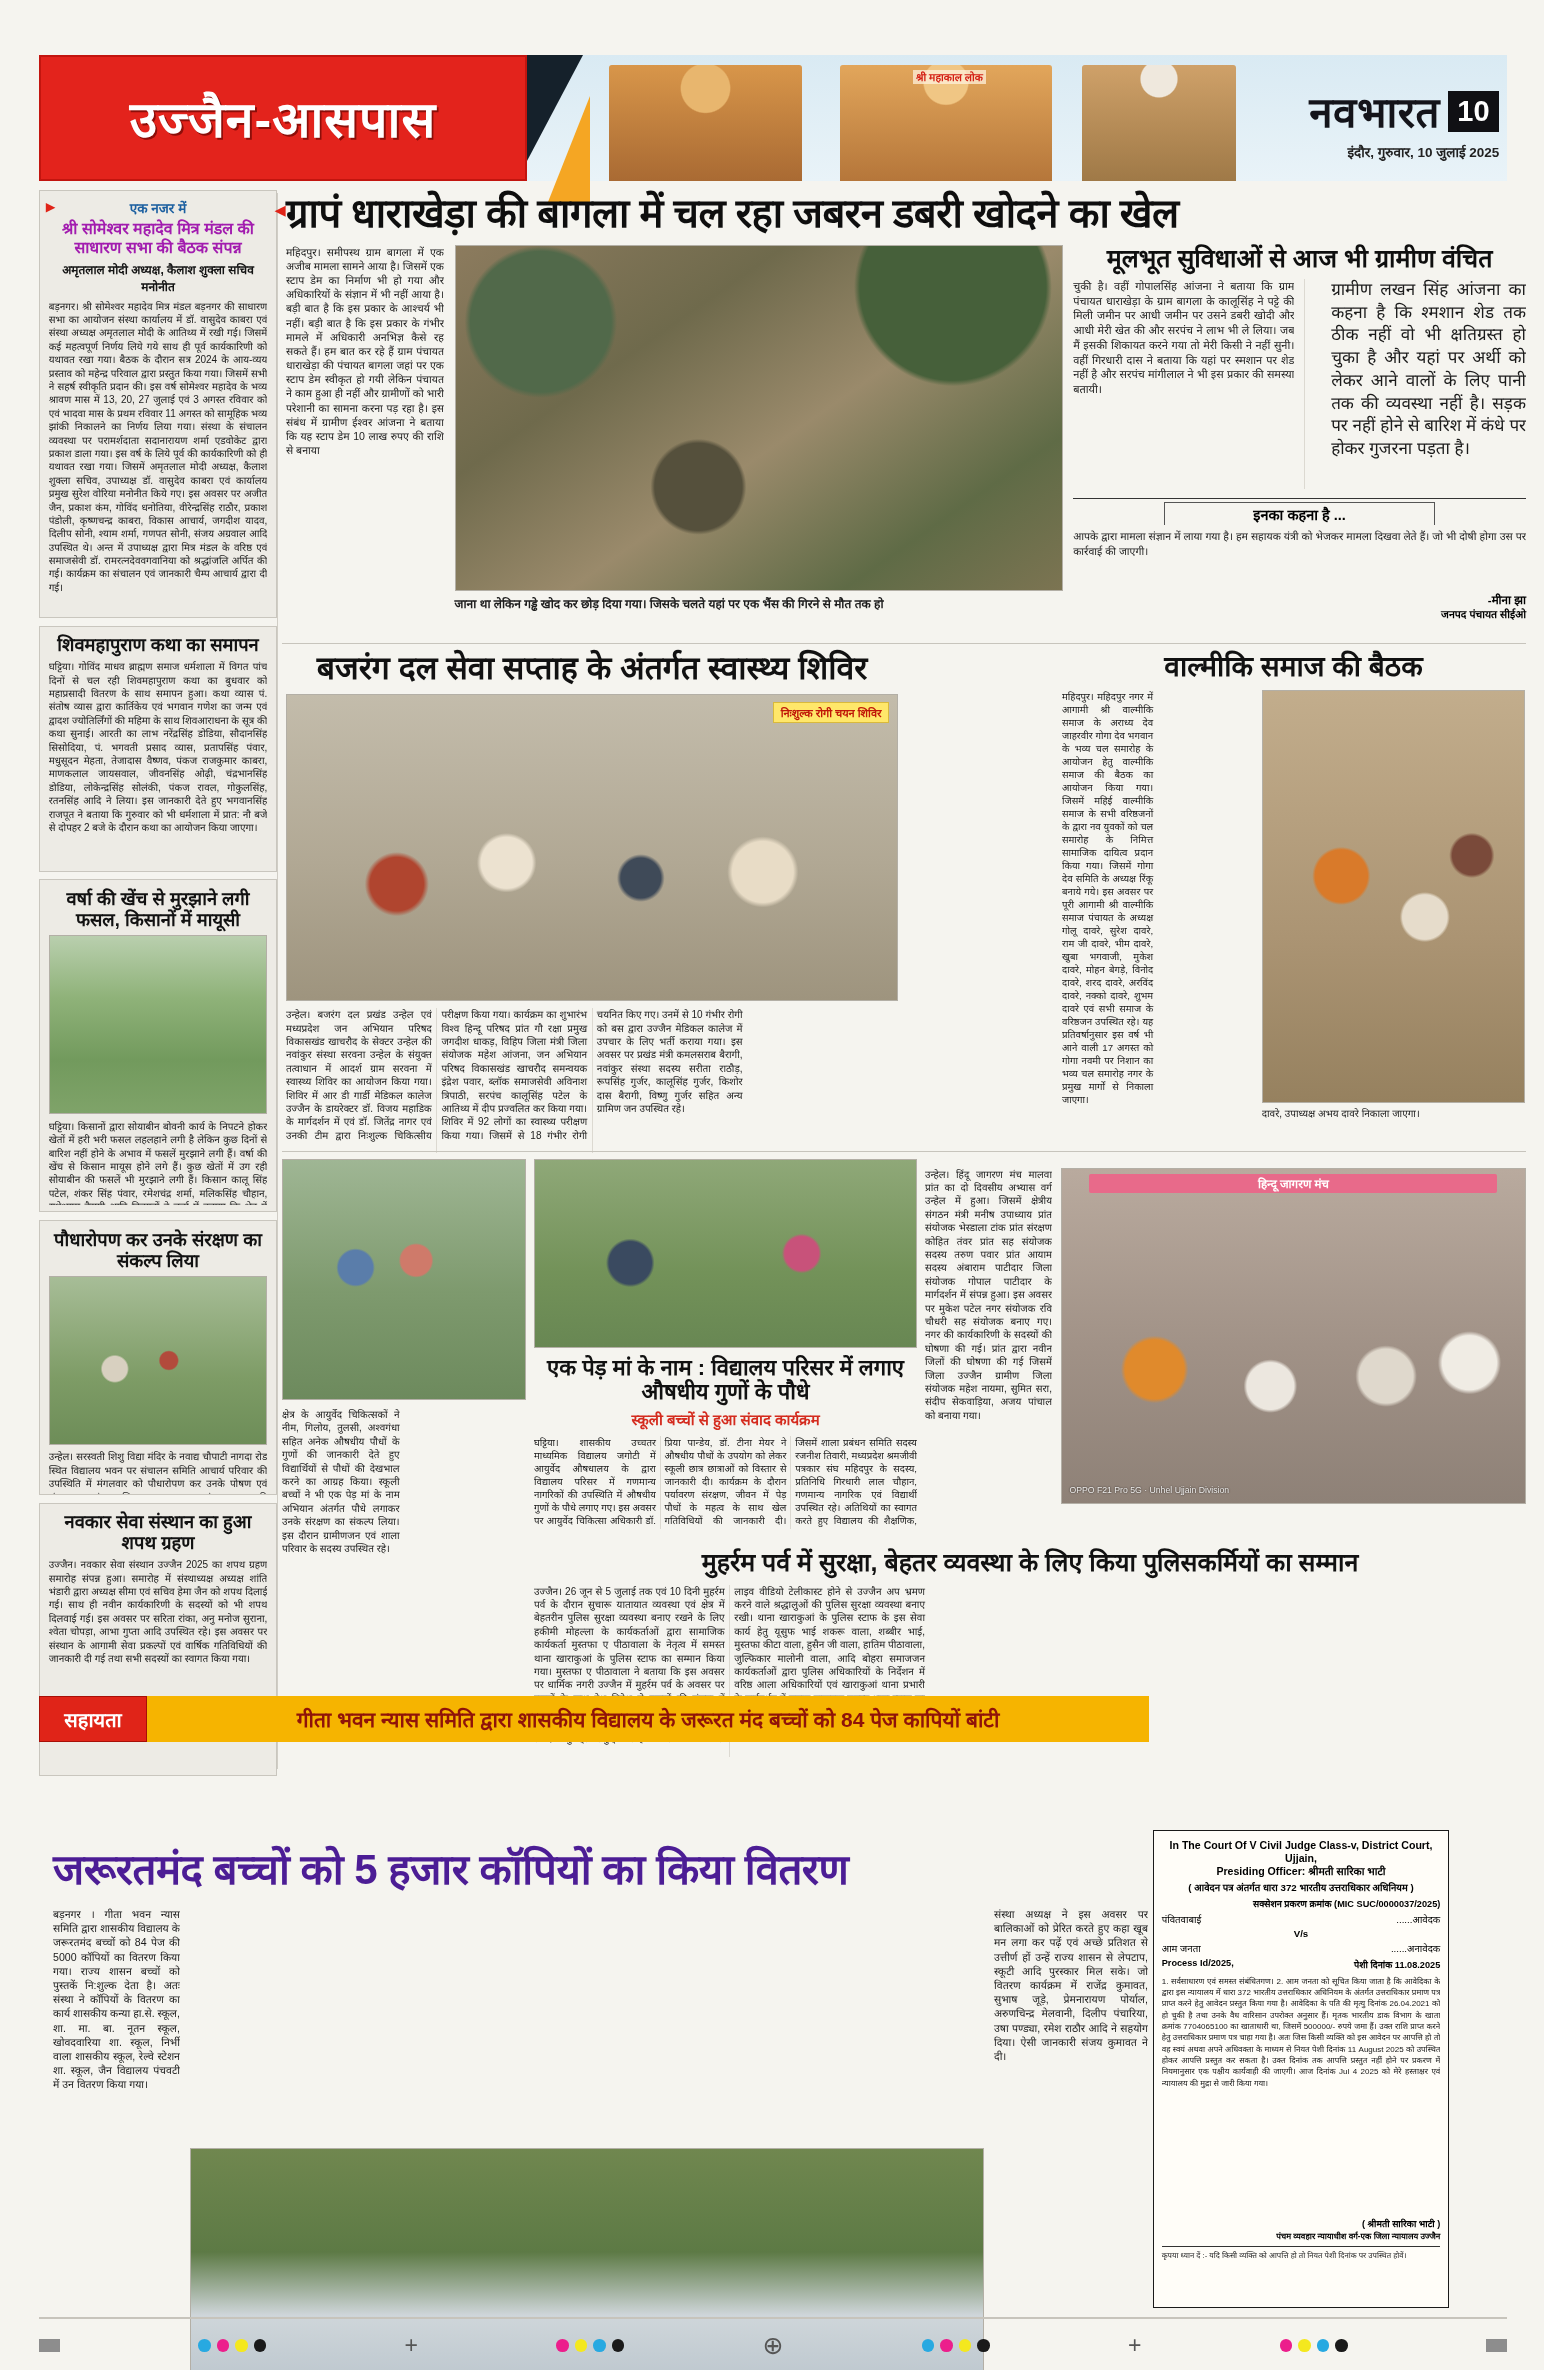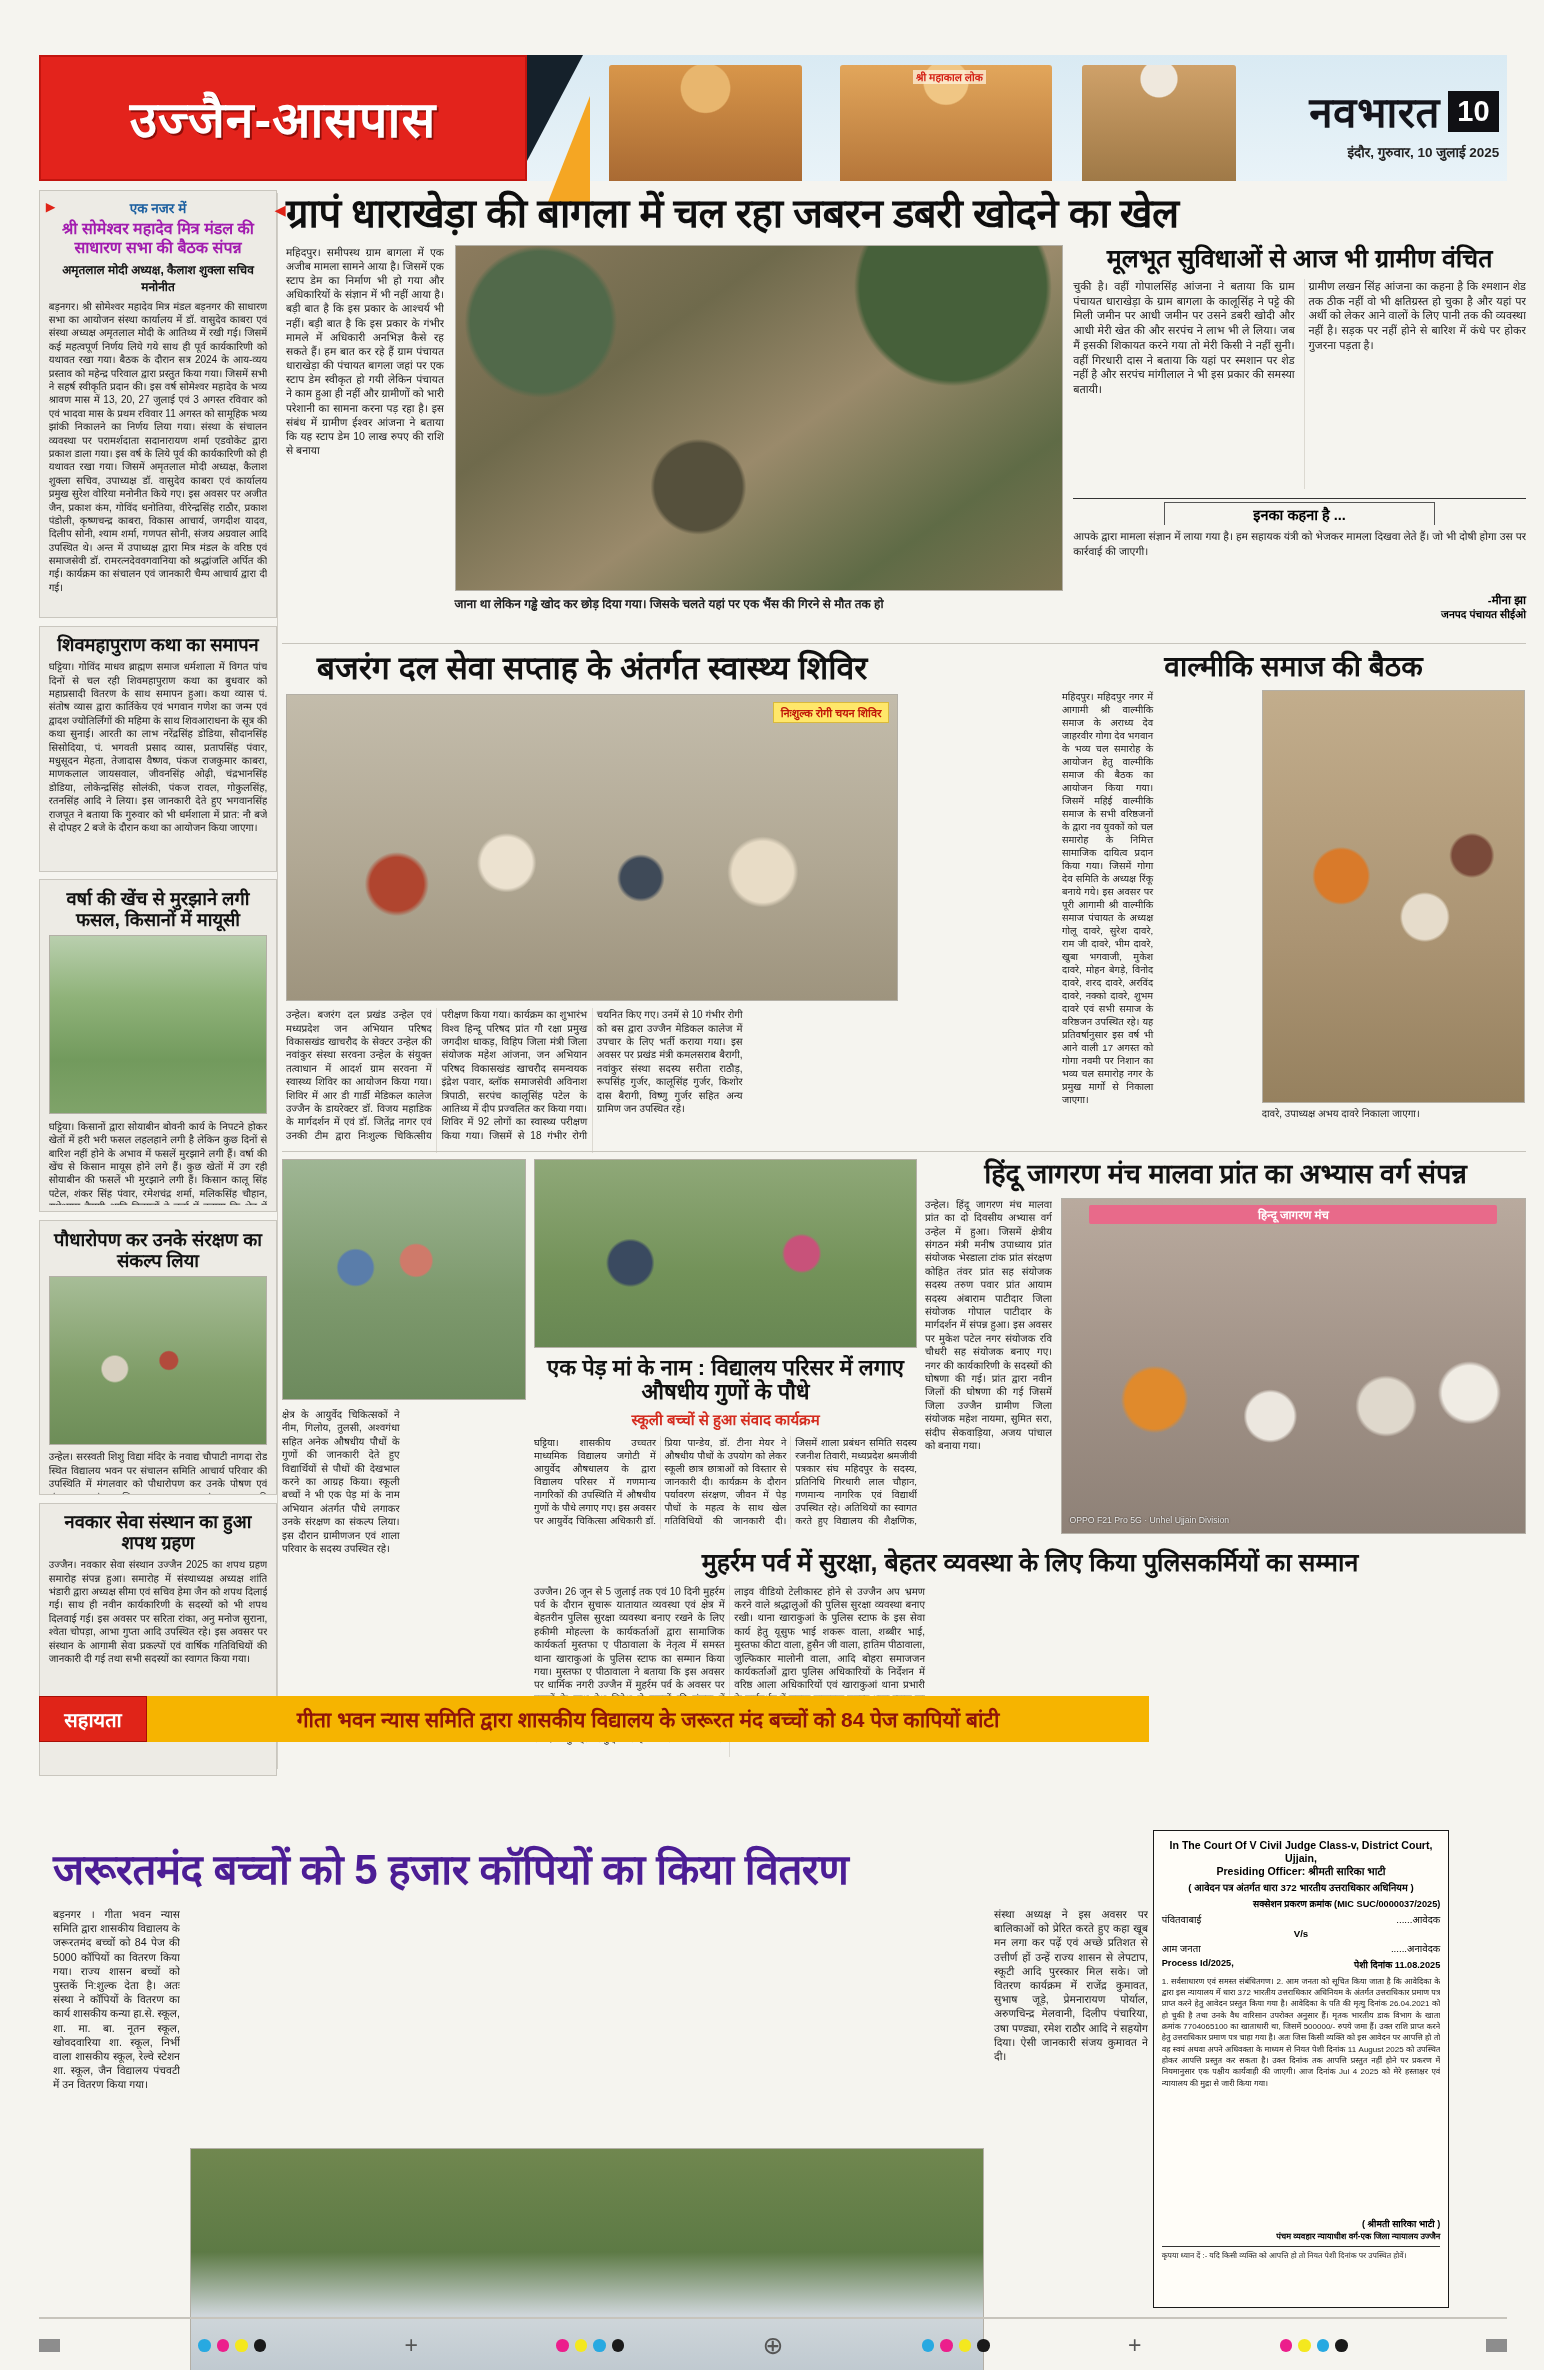--- a/index.html
+++ b/index.html
@@ -135,21 +135,21 @@
     <div style="display:flex;gap:10.6px;margin-top:10.6px">
       <div class="body-txt" style="width:158px;flex:none;height:386px;font-size:10.6px">महिदपुर। समीपस्थ ग्राम बागला में एक अजीब मामला सामने आया है। जिसमें एक स्टाप डेम का निर्माण भी हो गया और अधिकारियों के संज्ञान में भी नहीं आया है। बड़ी बात है कि इस प्रकार के आश्चर्य भी नहीं। बड़ी बात है कि इस प्रकार के गंभीर मामले में अधिकारी अनभिज्ञ कैसे रह सकते हैं। हम बात कर रहे हैं ग्राम पंचायत धाराखेड़ा की पंचायत बागला जहां पर एक स्टाप डेम स्वीकृत हो गयी लेकिन पंचायत ने काम हुआ ही नहीं और ग्रामीणों को भारी परेशानी का सामना करना पड़ रहा है। इस संबंध में ग्रामीण ईश्वर आंजना ने बताया कि यह स्टाप डेम 10 लाख रुपए की राशि से बनाया</div>
       <div style="width:608px;flex:none">
         <div class="photo" style="height:346px;background:radial-gradient(circle at 82% 12%,#46603a 0 16%,rgba(70,96,58,0) 17%),radial-gradient(circle at 14% 22%,#51694a 0 12%,rgba(81,105,74,0) 13%),radial-gradient(circle at 40% 70%,#55503c 0 10%,rgba(85,80,60,0) 11%),linear-gradient(145deg,#8c7b5e 0%,#6f6a4c 30%,#9a8a6b 55%,#5f6b46 80%,#7c7452 100%)"></div>
         <div class="caption">जाना था लेकिन गड्ढे खोद कर छोड़  दिया गया। जिसके चलते यहां पर  एक भैंस की गिरने से मौत तक हो</div>
       </div>
       <div style="flex:1">
         <div class="sub-h">मूलभूत सुविधाओं से आज भी ग्रामीण वंचित</div>
         <div style="display:flex;gap:9.7px">
           <div class="body-txt" style="width:50%;height:210px;font-size:11px">चुकी है। वहीं गोपालसिंह आंजना ने बताया कि ग्राम पंचायत धाराखेड़ा के ग्राम बागला के कालूसिंह ने पट्टे की मिली जमीन पर आधी जमीन पर उसने डबरी खोदी और आधी मेरी खेत की और सरपंच ने लाभ भी ले लिया। जब मैं इसकी शिकायत करने गया तो मेरी किसी ने नहीं सुनी। वहीं गिरधारी दास ने बताया कि यहां पर स्मशान पर शेड नहीं है और सरपंच मांगीलाल ने भी इस प्रकार की समस्या बतायी।</div>
-          <div class="body-txt" style="width:50%;height:210px;font-size:11px;border-left:1px solid #dcd9d1;padding-left:3px">ग्रामीण लखन सिंह आंजना का कहना है कि श्मशान शेड तक ठीक नहीं वो भी क्षतिग्रस्त हो चुका है और यहां पर अर्थी को लेकर आने वालों के लिए पानी तक की व्यवस्था नहीं है। सड़क पर नहीं होने से बारिश में कंधे पर होकर गुजरना पड़ता है।</div>
+          <div class="body-txt" style="width:50%;height:210px;font-size:17px;border-left:1px solid #dcd9d1;padding-left:26px">ग्रामीण लखन सिंह आंजना का कहना है कि श्मशान शेड तक ठीक नहीं वो भी क्षतिग्रस्त हो चुका है और यहां पर अर्थी को लेकर आने वालों के लिए पानी तक की व्यवस्था नहीं है। सड़क पर नहीं होने से बारिश में कंधे पर होकर गुजरना पड़ता है।</div>
         </div>
         <div class="quote">
           <div class="quote-h">इनका कहना है ...</div>
           <div class="body-txt" style="height:60px;font-size:10.6px">आपके द्वारा मामला संज्ञान में लाया गया है। हम सहायक यंत्री को भेजकर मामला दिखवा लेते हैं। जो भी दोषी होगा उस पर कार्रवाई की जाएगी।</div>
           <div class="sign">-मीना झा</div>
           <div class="role">जनपद पंचायत सीईओ</div>
         </div>
       </div>
     </div>
   </div>
@@ -181,21 +181,20 @@
   <div class="abs body-txt c2" style="left:282px;top:1408px;width:244px;height:361px">क्षेत्र के आयुर्वेद चिकित्सकों ने नीम, गिलोय, तुलसी, अश्वगंधा सहित अनेक औषधीय पौधों के गुणों की जानकारी देते हुए विद्यार्थियों से पौधों की देखभाल करने का आग्रह किया। स्कूली बच्चों ने भी एक पेड़ मां के नाम अभियान अंतर्गत पौधे लगाकर उनके संरक्षण का संकल्प लिया। इस दौरान ग्रामीणजन एवं शाला परिवार के सदस्य उपस्थित रहे।</div>
 
   <div class="abs" style="left:534px;top:1159px;width:383px">
     <div class="photo" style="height:189px;background:radial-gradient(circle at 25% 55%,#3a4a60 0 7%,rgba(58,74,96,0) 8%),radial-gradient(circle at 70% 50%,#c8527a 0 6%,rgba(200,82,122,0) 7%),linear-gradient(#8fa878 0%,#739259 60%,#688753 100%)"></div>
     <div class="hl" style="font-size:22px;margin-top:7.7px">एक पेड़ मां के नाम : विद्यालय परिसर में लगाए औषधीय गुणों के पौधे</div>
     <div class="red-sub" style="margin-top:3.9px">स्कूली बच्चों से हुआ संवाद कार्यक्रम</div>
     <div class="body-txt c3" style="height:93px;margin-top:6.8px;font-size:9.7px">घट्टिया। शासकीय उच्चतर माध्यमिक विद्यालय जगोटी में आयुर्वेद औषधालय के द्वारा विद्यालय परिसर में गणमान्य नागरिकों की उपस्थिति में औषधीय गुणों के पौधे लगाए गए। इस अवसर पर आयुर्वेद चिकित्सा अधिकारी डॉ. प्रिया पान्डेय, डॉ. टीना मेयर ने औषधीय पौधों के उपयोग को लेकर स्कूली छात्र छात्राओं को विस्तार से जानकारी दी। कार्यक्रम के दौरान पर्यावरण संरक्षण, जीवन में पेड़ पौधों के महत्व के साथ खेल गतिविधियों की जानकारी दी। जिसमें शाला प्रबंधन समिति सदस्य रजनीश तिवारी, मध्यप्रदेश श्रमजीवी पत्रकार संघ महिदपुर के सदस्य, प्रतिनिधि गिरधारी लाल चौहान, गणमान्य नागरिक एवं विद्यार्थी उपस्थित रहे। अतिथियों का स्वागत करते हुए विद्यालय की शैक्षणिक, सांस्कृतिक व खेल गतिविधियों की जानकारी दी गई।</div>
   </div>
 
   <div class="abs" style="left:925px;top:1159px;width:601px">
-    <div class="hl" style="font-size:27px">हिंदू जागरण मंच मालवा प्रांत का अभ्यास वर्ग संपन्न</div>
     <div style="display:flex;gap:8.7px;margin-top:8.7px">
       <div class="body-txt" style="width:127px;flex:none;height:336px">उन्हेल। हिंदू जागरण मंच मालवा प्रांत का दो दिवसीय अभ्यास वर्ग उन्हेल में हुआ। जिसमें क्षेत्रीय संगठन मंत्री मनीष उपाध्याय प्रांत संयोजक भेस्डाला टांक प्रांत संरक्षण कोहित तंवर प्रांत सह संयोजक सदस्य तरुण पवार प्रांत आयाम सदस्य अंबाराम पाटीदार जिला संयोजक गोपाल पाटीदार के मार्गदर्शन में संपन्न हुआ। इस अवसर पर मुकेश पटेल नगर संयोजक रवि चौधरी सह संयोजक बनाए गए। नगर की कार्यकारिणी के सदस्यों की घोषणा की गई। प्रांत द्वारा नवीन जिलों की घोषणा की गई जिसमें जिला उज्जैन ग्रामीण जिला संयोजक महेश नायमा, सुमित सरा, संदीप सेकवाड़िया, अजय पांचाल को बनाया गया।</div>
       <div class="photo" style="flex:1;height:336px;background:radial-gradient(circle at 20% 60%,#e08a2c 0 7%,rgba(224,138,44,0) 8%),radial-gradient(circle at 45% 65%,#ece7df 0 7%,rgba(236,231,223,0) 8%),radial-gradient(circle at 70% 62%,#dfd8cc 0 7%,rgba(223,216,204,0) 8%),radial-gradient(circle at 88% 58%,#f0ece4 0 6%,rgba(240,236,228,0) 7%),linear-gradient(#b9aa9e 0%,#a09186 55%,#8e8177 100%)">
         <div class="pink-strip">हिन्दू जागरण मंच</div>
         <span class="watermark">OPPO F21 Pro 5G · Unhel Ujjain Division</span>
       </div>
     </div>
   </div>
 
   <div class="abs" style="left:534px;top:1548px;width:992px">

